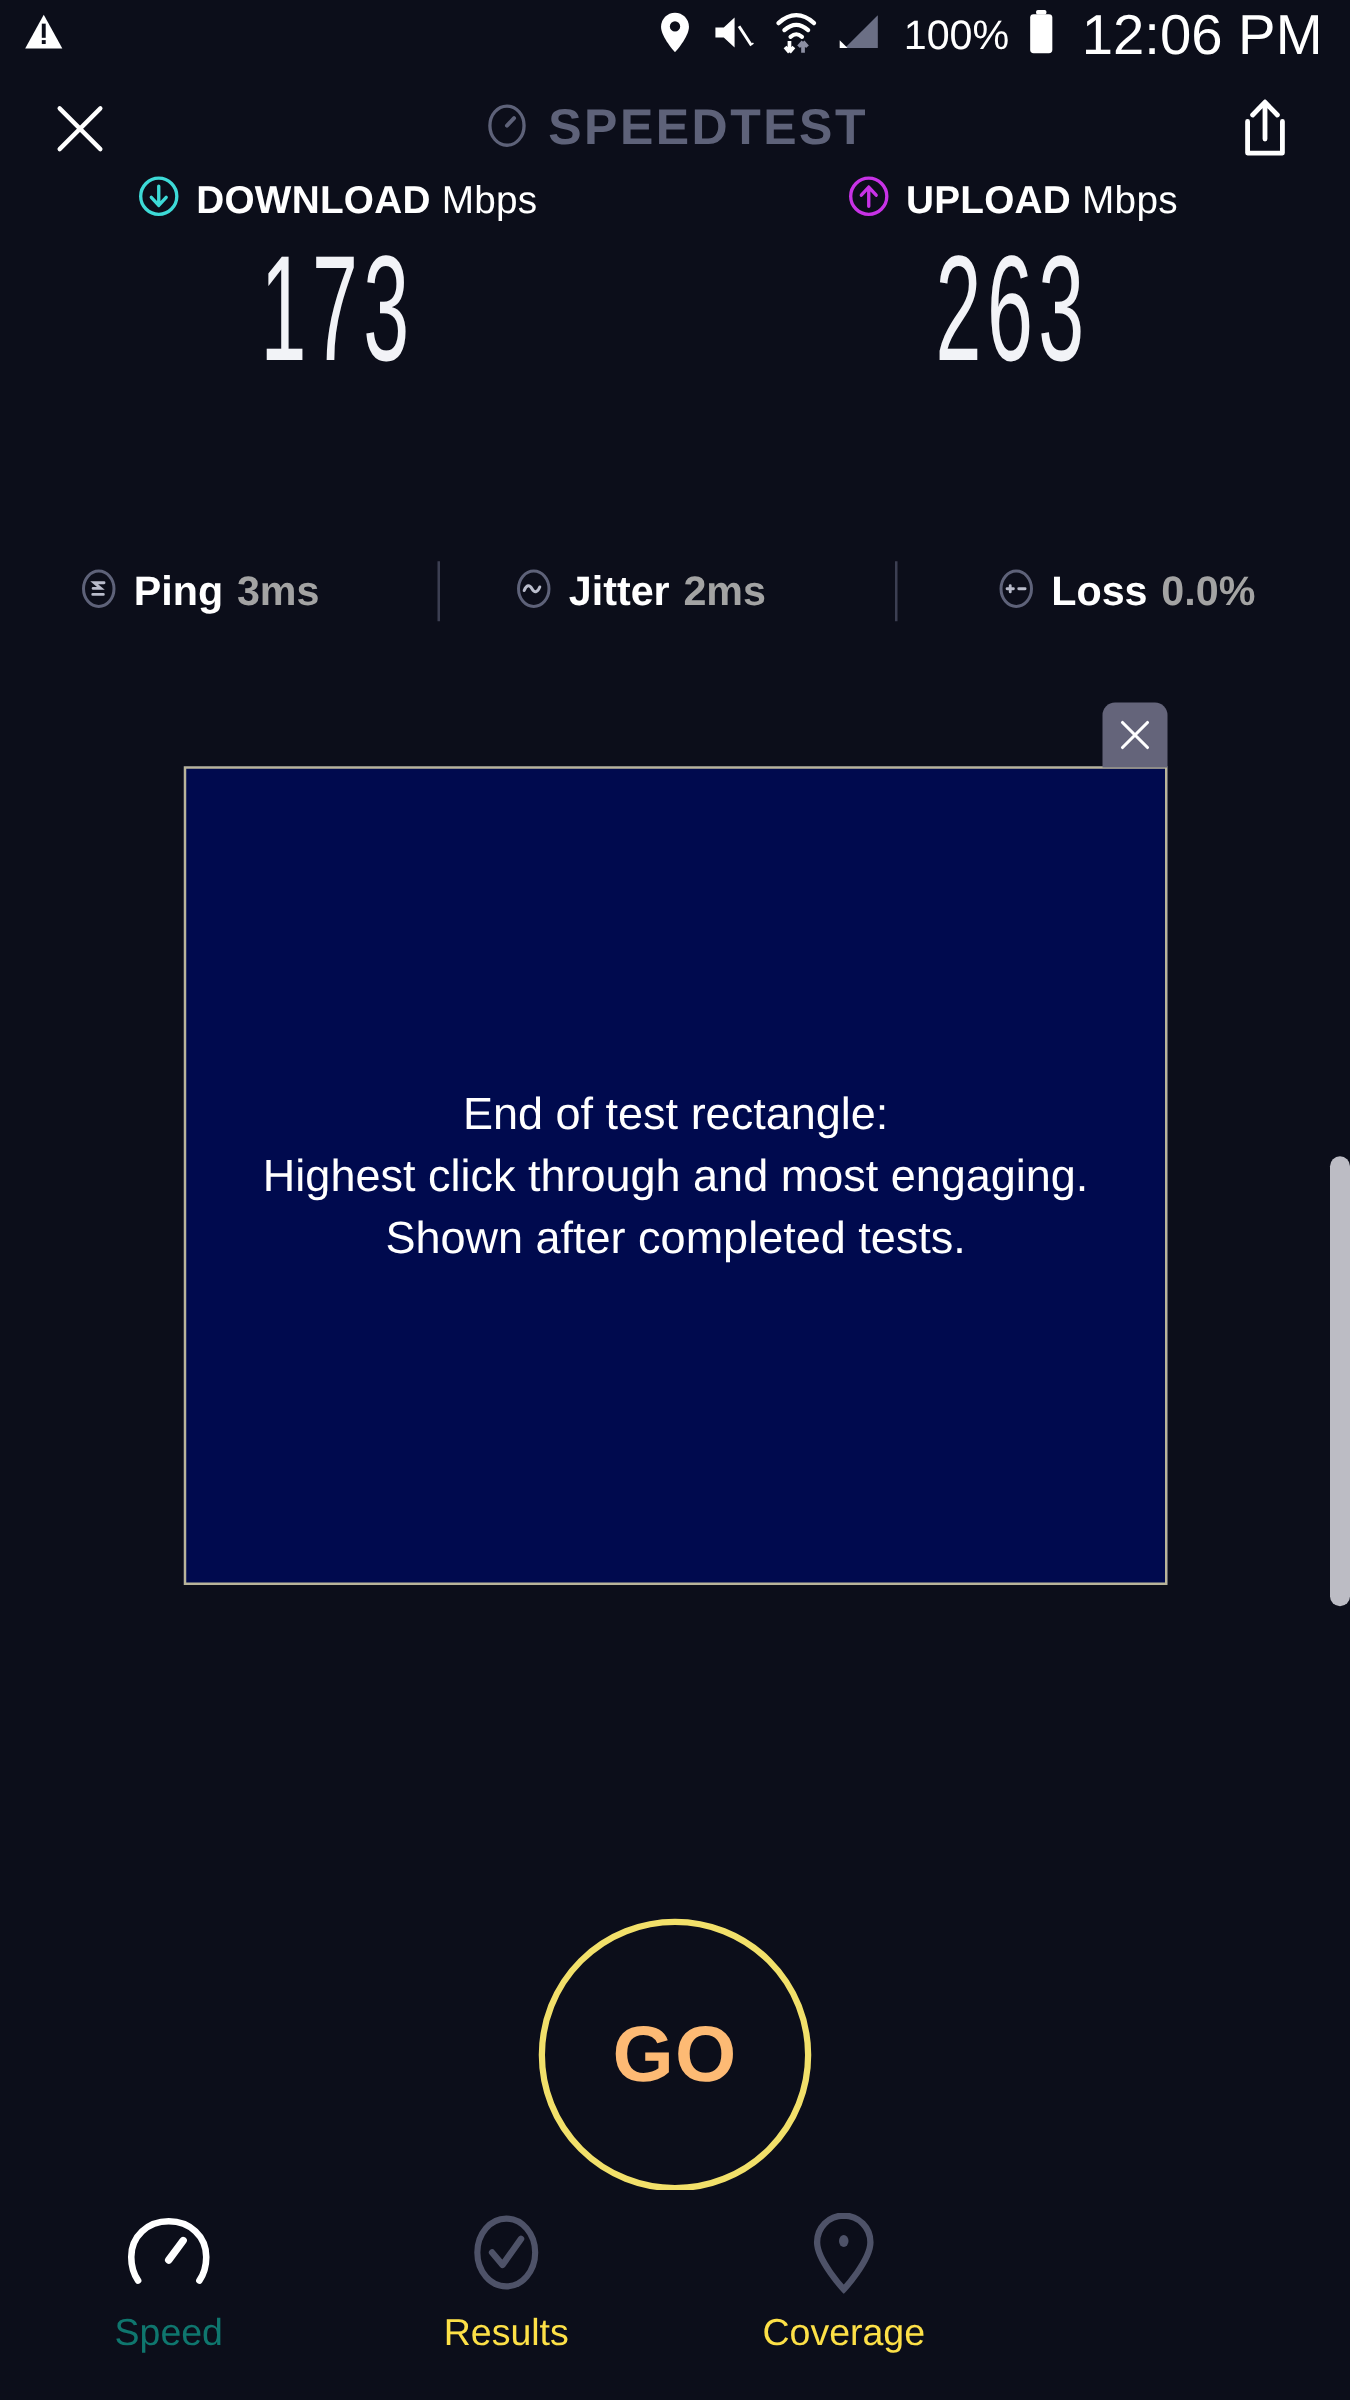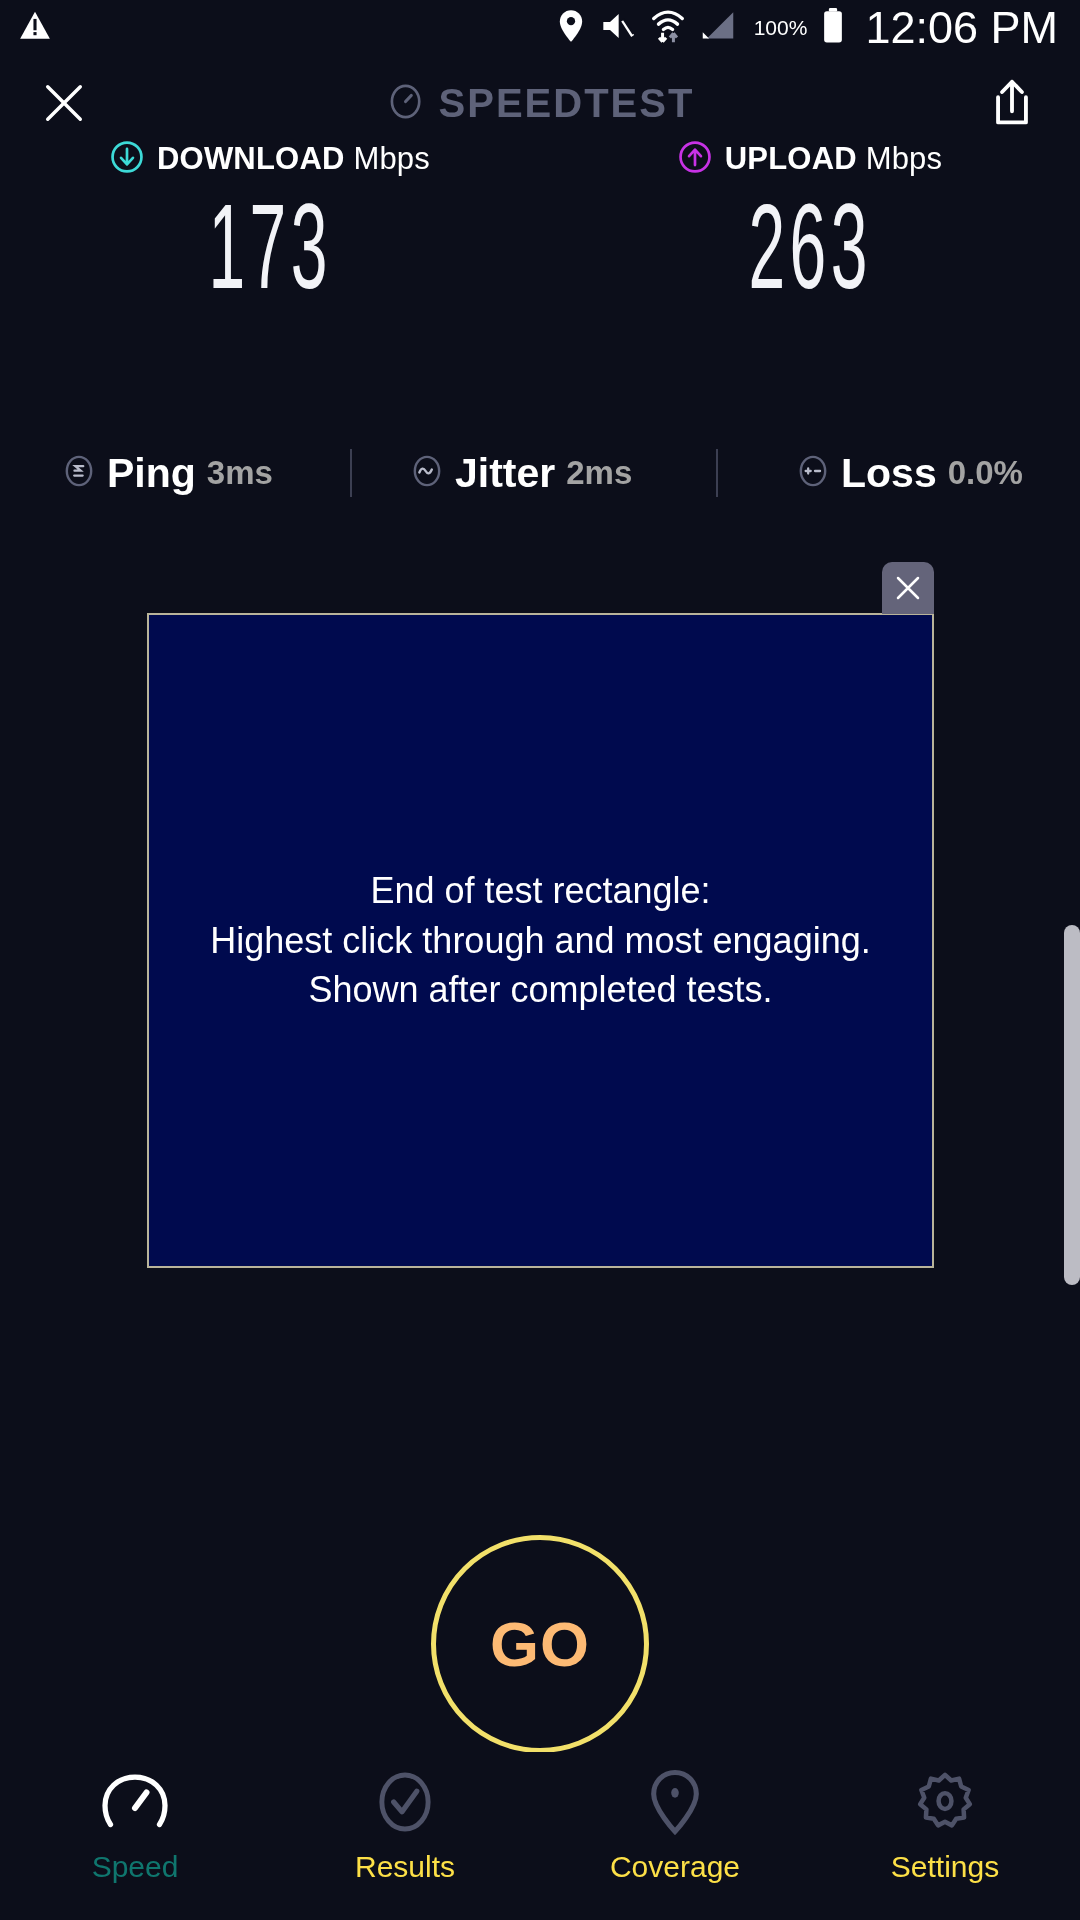--- a/index.html
+++ b/index.html
@@ -20,21 +20,21 @@
     position:absolute; top:0; left:0;
     width:1080px; height:56px;
     display:flex; align-items:center;
     padding:0 22px 0 18px;
     color:#ffffff;
   }
   .sb-left { display:flex; align-items:center; }
   .sb-right { margin-left:auto; display:flex; align-items:center; gap:14px; }
   .sb-ico { display:block; }
   .sb-batt-pct {
-    font-size:21px; letter-spacing:0px; font-weight:400;
+    font-size:33px; letter-spacing:0px; font-weight:400;
     font-family:"Liberation Sans", sans-serif;
     color:#ffffff; margin-left:4px;
   }
   .sb-time {
     font-size:45px; color:#ffffff; font-weight:400;
     margin-left:6px; white-space:nowrap;
   }
 
   
   .appheader {
@@ -96,21 +96,21 @@
   .metrics {
     position:absolute; top:305px; left:0;
     width:1080px; height:56px;
     display:flex; align-items:center;
   }
   .metric {
     display:flex; align-items:center; gap:11px;
     position:absolute;
   }
   .metric-name {
-    font-size:41px; color:#ffffff; font-weight:700;
+    font-size:33px; color:#ffffff; font-weight:700;
     font-family:"Liberation Sans", sans-serif;
   }
   .metric-val {
     font-size:33px; color:#a3a3a3; font-weight:700;
     font-family:"Liberation Sans", sans-serif;
   }
   .metric-sep {
     position:absolute;
     width:2px; height:48px;
     background:#3c3f52;
@@ -393,25 +393,16 @@
     <div class="nav-item inactive">
       <span class="nav-ico">
         <svg width="52" height="66" viewBox="0 0 20 26">
           <path d="M10 1.4 C5.2 1.4 1.6 5.2 1.6 9.8 C1.6 15.6 10 24.6 10 24.6 C10 24.6 18.4 15.6 18.4 9.8 C18.4 5.2 14.8 1.4 10 1.4 Z" stroke="#4e5268" stroke-width="2" fill="none"></path>
           <ellipse cx="10" cy="9.4" rx="1.5" ry="1.9" fill="#4e5268"></ellipse>
         </svg>
       </span>
       <span class="nav-label">Coverage</span>
     </div>
 
-    <div class="nav-item inactive">
-      <span class="nav-ico">
-        <svg width="62" height="64" viewBox="0 0 26 26">
-          <path d="M13 1.6 L15.6 4 L18.9 3.2 L19.8 6.5 L22.9 8 L21.7 11.2 L23.4 13.9 L20.8 16.1 L21 19.5 L17.7 20 L15.9 22.8 L13 21.3 L10.1 22.8 L8.3 20 L5 19.5 L5.2 16.1 L2.6 13.9 L4.3 11.2 L3.1 8 L6.2 6.5 L7.1 3.2 L10.4 4 Z" stroke="#4e5268" stroke-width="1.9" fill="none" stroke-linejoin="round"></path>
-          <ellipse cx="13" cy="12.6" rx="2.7" ry="3.3" stroke="#4e5268" stroke-width="1.9" fill="none"></ellipse>
-        </svg>
-      </span>
-      <span class="nav-label">Settings</span>
-    </div>
 
   </div>
 
 </div>
 
 </body></html>

